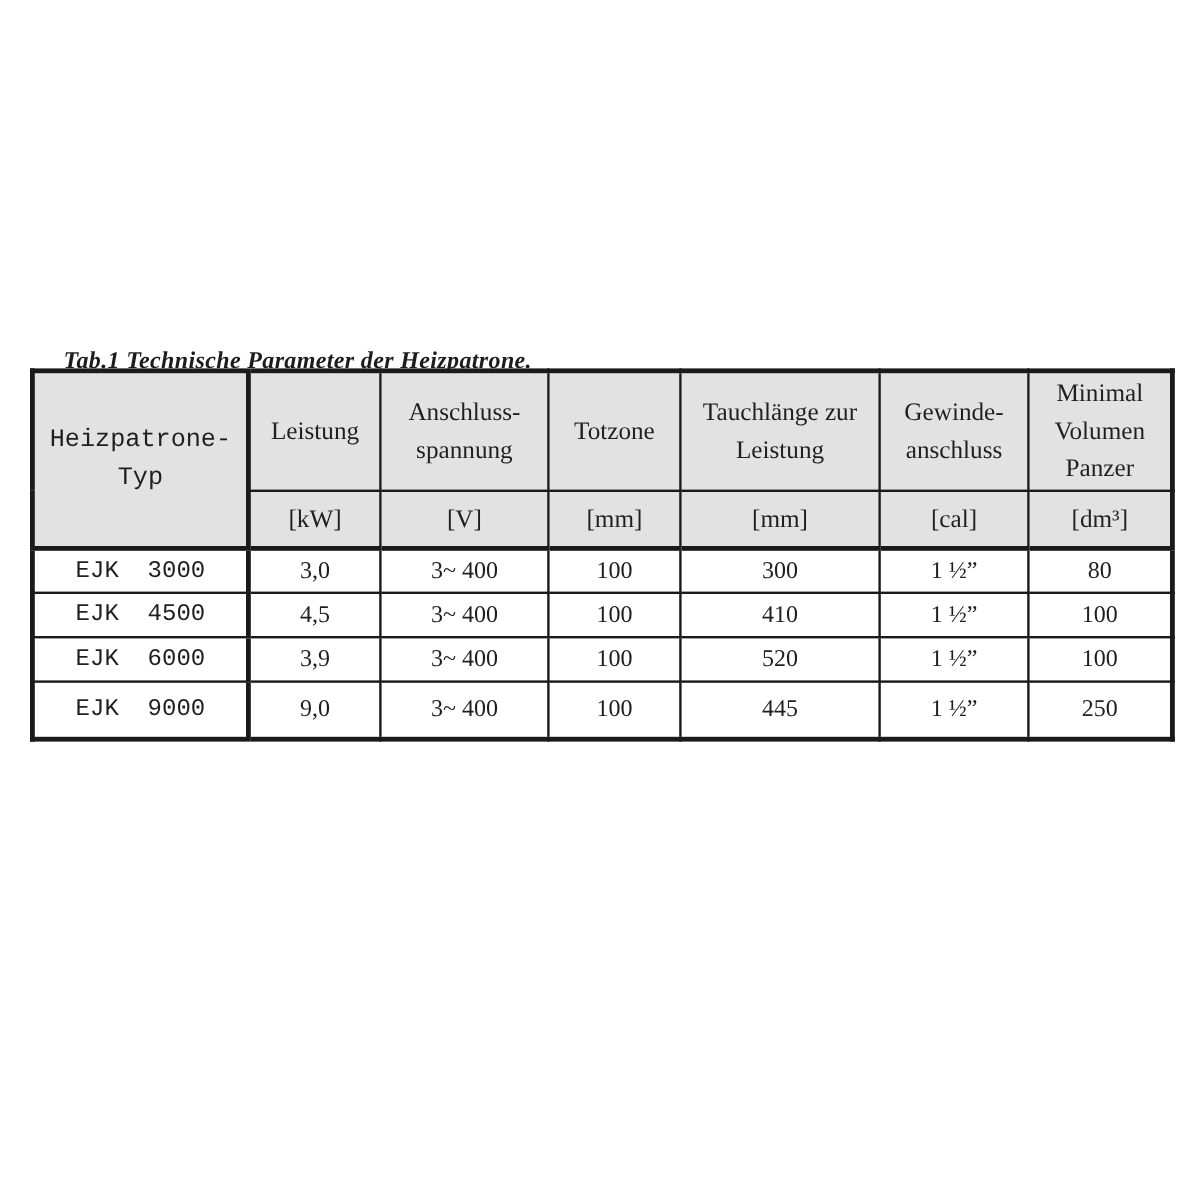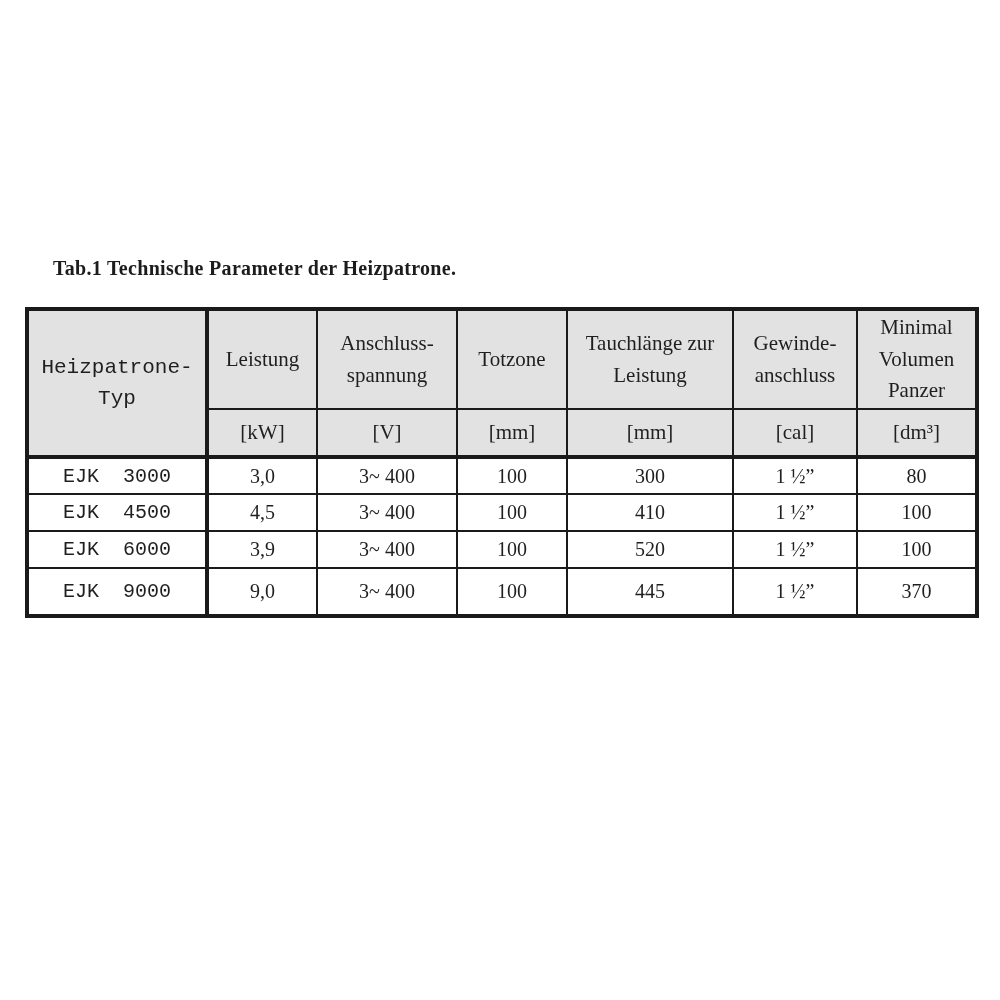--- a/index.html
+++ b/index.html
@@ -9,25 +9,26 @@
     width: 1000px;
     height: 1000px;
     background: #ffffff;
     font-family: "Liberation Serif", serif;
     color: #1f1f1f;
     overflow: hidden;
   }
   .caption {
     position: absolute;
     left: 53px;
-    top: 257px;
+    top: 290px;
     font-size: 20px;
     font-weight: bold;
     letter-spacing: 0.3px;
     color: #1c1c1c;
+    font-style: italic;
   }
   table.params {
     position: absolute;
     left: 25px;
     top: 307px;
     width: 950px;
     border-collapse: collapse;
     table-layout: fixed;
     border: 4px solid #1a1a1a;
   }
@@ -128,18 +129,18 @@
         <td>1 ½”</td>
         <td>100</td>
       </tr>
       <tr class="datarow tall">
         <td class="thickR">EJK&nbsp; 9000</td>
         <td>9,0</td>
         <td>3~ 400</td>
         <td>100</td>
         <td>445</td>
         <td>1 ½”</td>
-        <td>370</td>
+        <td>250</td>
       </tr>
     </tbody>
   </table>
 
 </div>
 
 </body></html>

